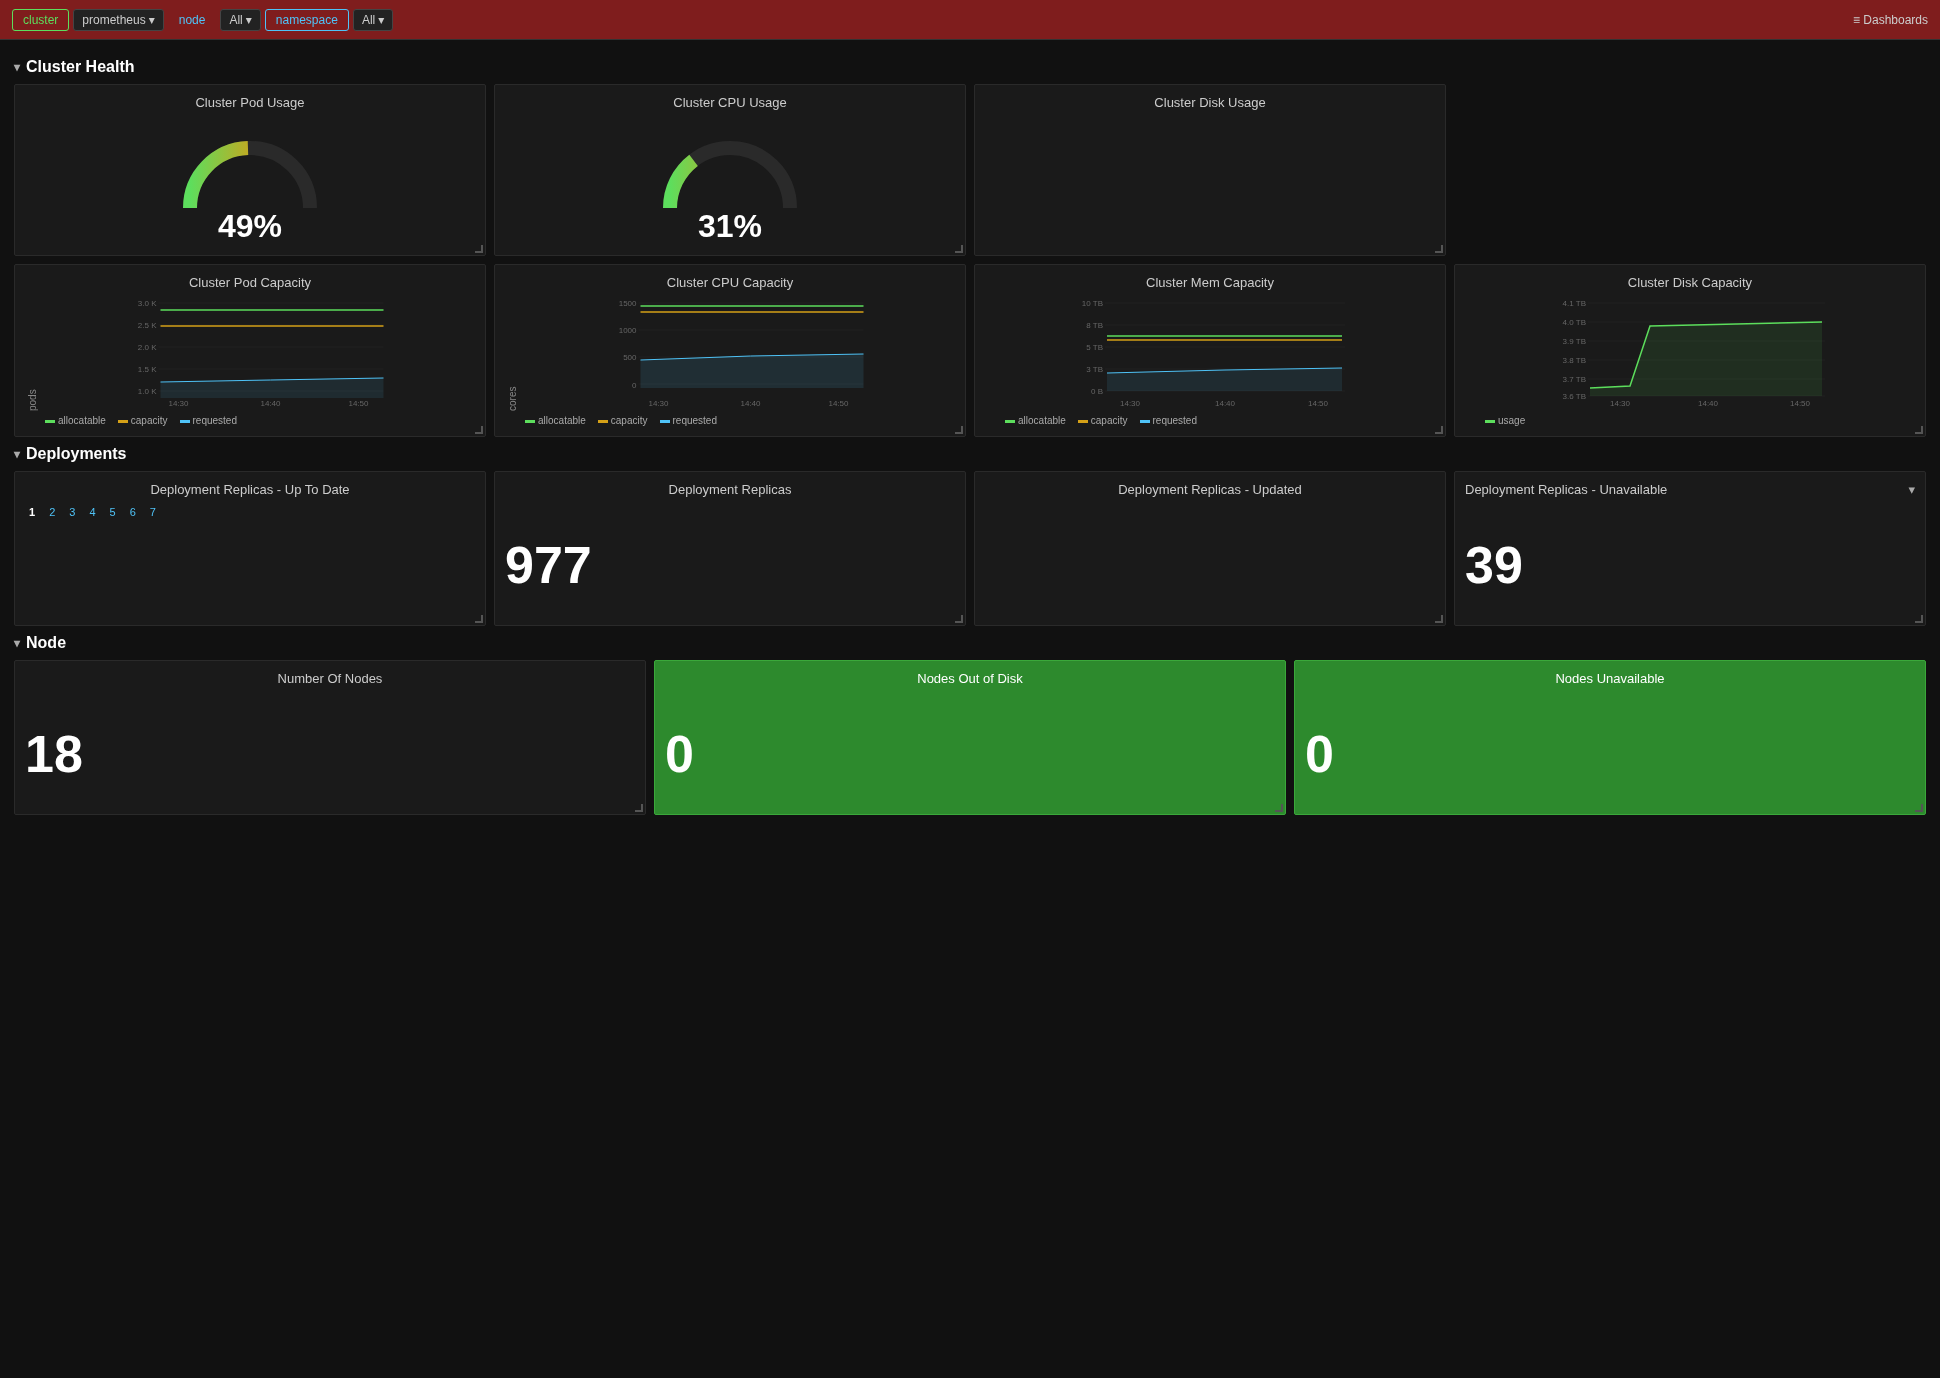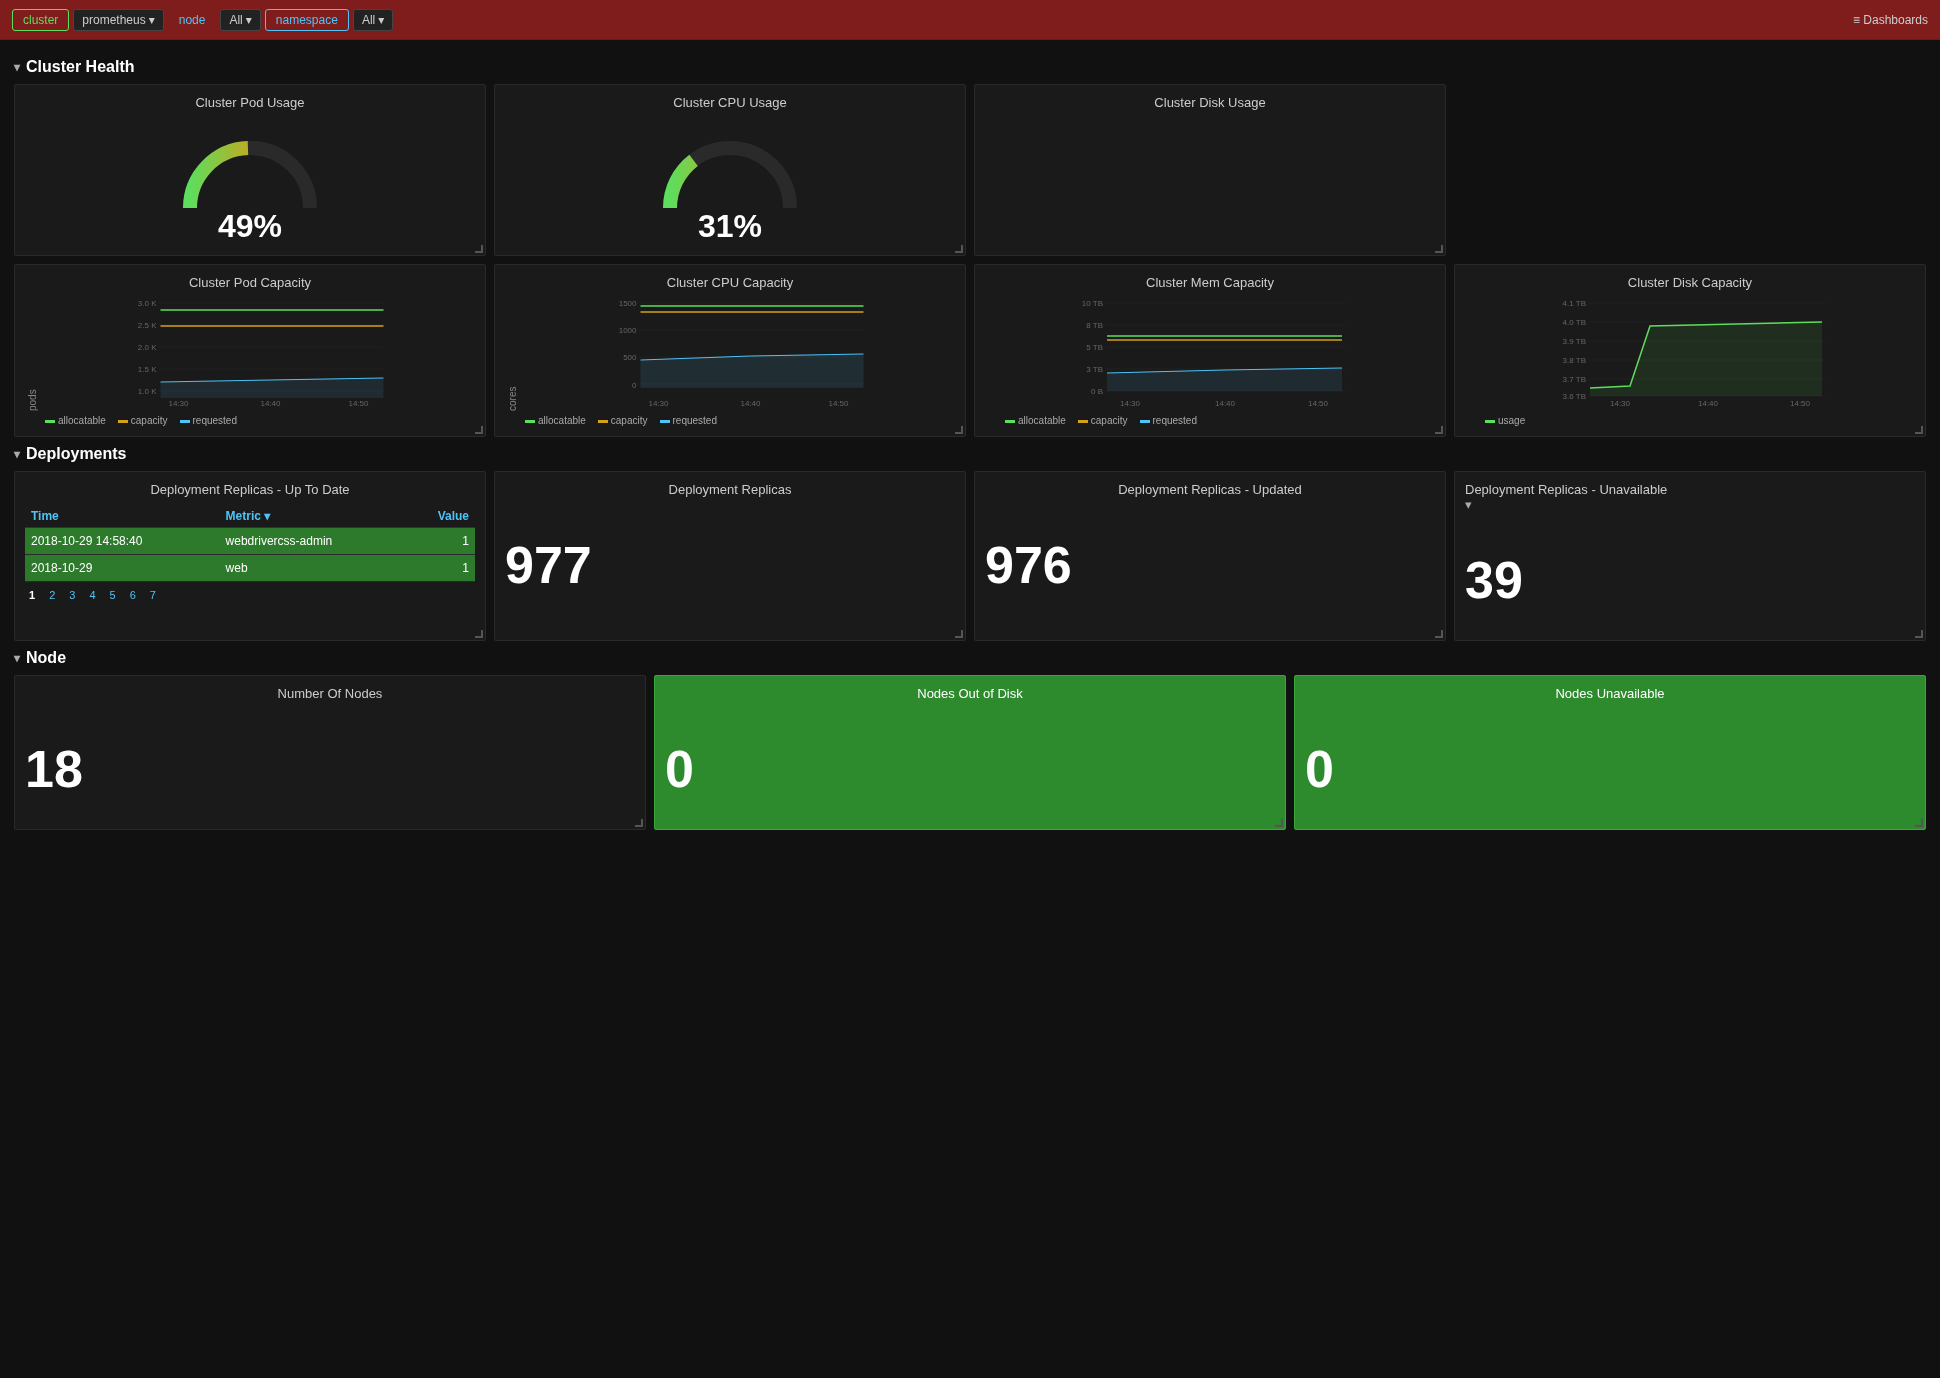--- a/index.html
+++ b/index.html
@@ -419,67 +419,45 @@
 
   <div class="section-header">
     <span class="chevron">▾</span>
     <span>Deployments</span>
   </div>
 
   <div class="grid-row" style="grid-template-columns: 1fr 1fr 1fr 1fr;">
 
     <div class="card">
       <div class="card-title">Deployment Replicas - Up To Date</div>
-      <table class="data-table">
-        <thead>
-          <tr>
-            <th>Time</th>
-            <th>Metric ▾</th>
-            <th style="text-align:right">Value</th>
-          </tr>
-        </thead>
-        <tbody>
-          <tr class="row-green">
-            <td>2018-10-29 14:58:40</td>
-            <td>webdrivercss-admin</td>
-            <td style="text-align:right">1</td>
-          </tr>
-          <tr class="row-green">
-            <td>2018-10-29</td>
-            <td>web</td>
-            <td style="text-align:right">1</td>
-          </tr>
-        </tbody>
-      </table>
       <div class="pagination">
         <span class="page-btn active">1</span>
         <span class="page-btn">2</span>
         <span class="page-btn">3</span>
         <span class="page-btn">4</span>
         <span class="page-btn">5</span>
         <span class="page-btn">6</span>
         <span class="page-btn">7</span>
       </div>
       <div class="resize-handle"></div>
     </div>
 
     <div class="card">
       <div class="card-title">Deployment Replicas</div>
       <div class="big-number">977</div>
       <div class="resize-handle"></div>
     </div>
 
     <div class="card">
       <div class="card-title">Deployment Replicas - Updated</div>
-      <div class="big-number">976</div>
-      <div class="resize-handle"></div>
-    </div>
-
-    <div class="card">
-      <div class="card-title" style="display:flex;align-items:flex-start;justify-content:space-between;flex-direction:column;">
+      <div class="resize-handle"></div>
+    </div>
+
+    <div class="card">
+      <div class="card-title" style="display:flex;align-items:center;justify-content:space-between;">
         <span>Deployment Replicas - Unavailable</span>
         <span style="color:#aaa; cursor:pointer;">▾</span>
       </div>
       <div class="big-number">39</div>
       <div class="resize-handle"></div>
     </div>
 
   </div>
 
   <div class="section-header">

